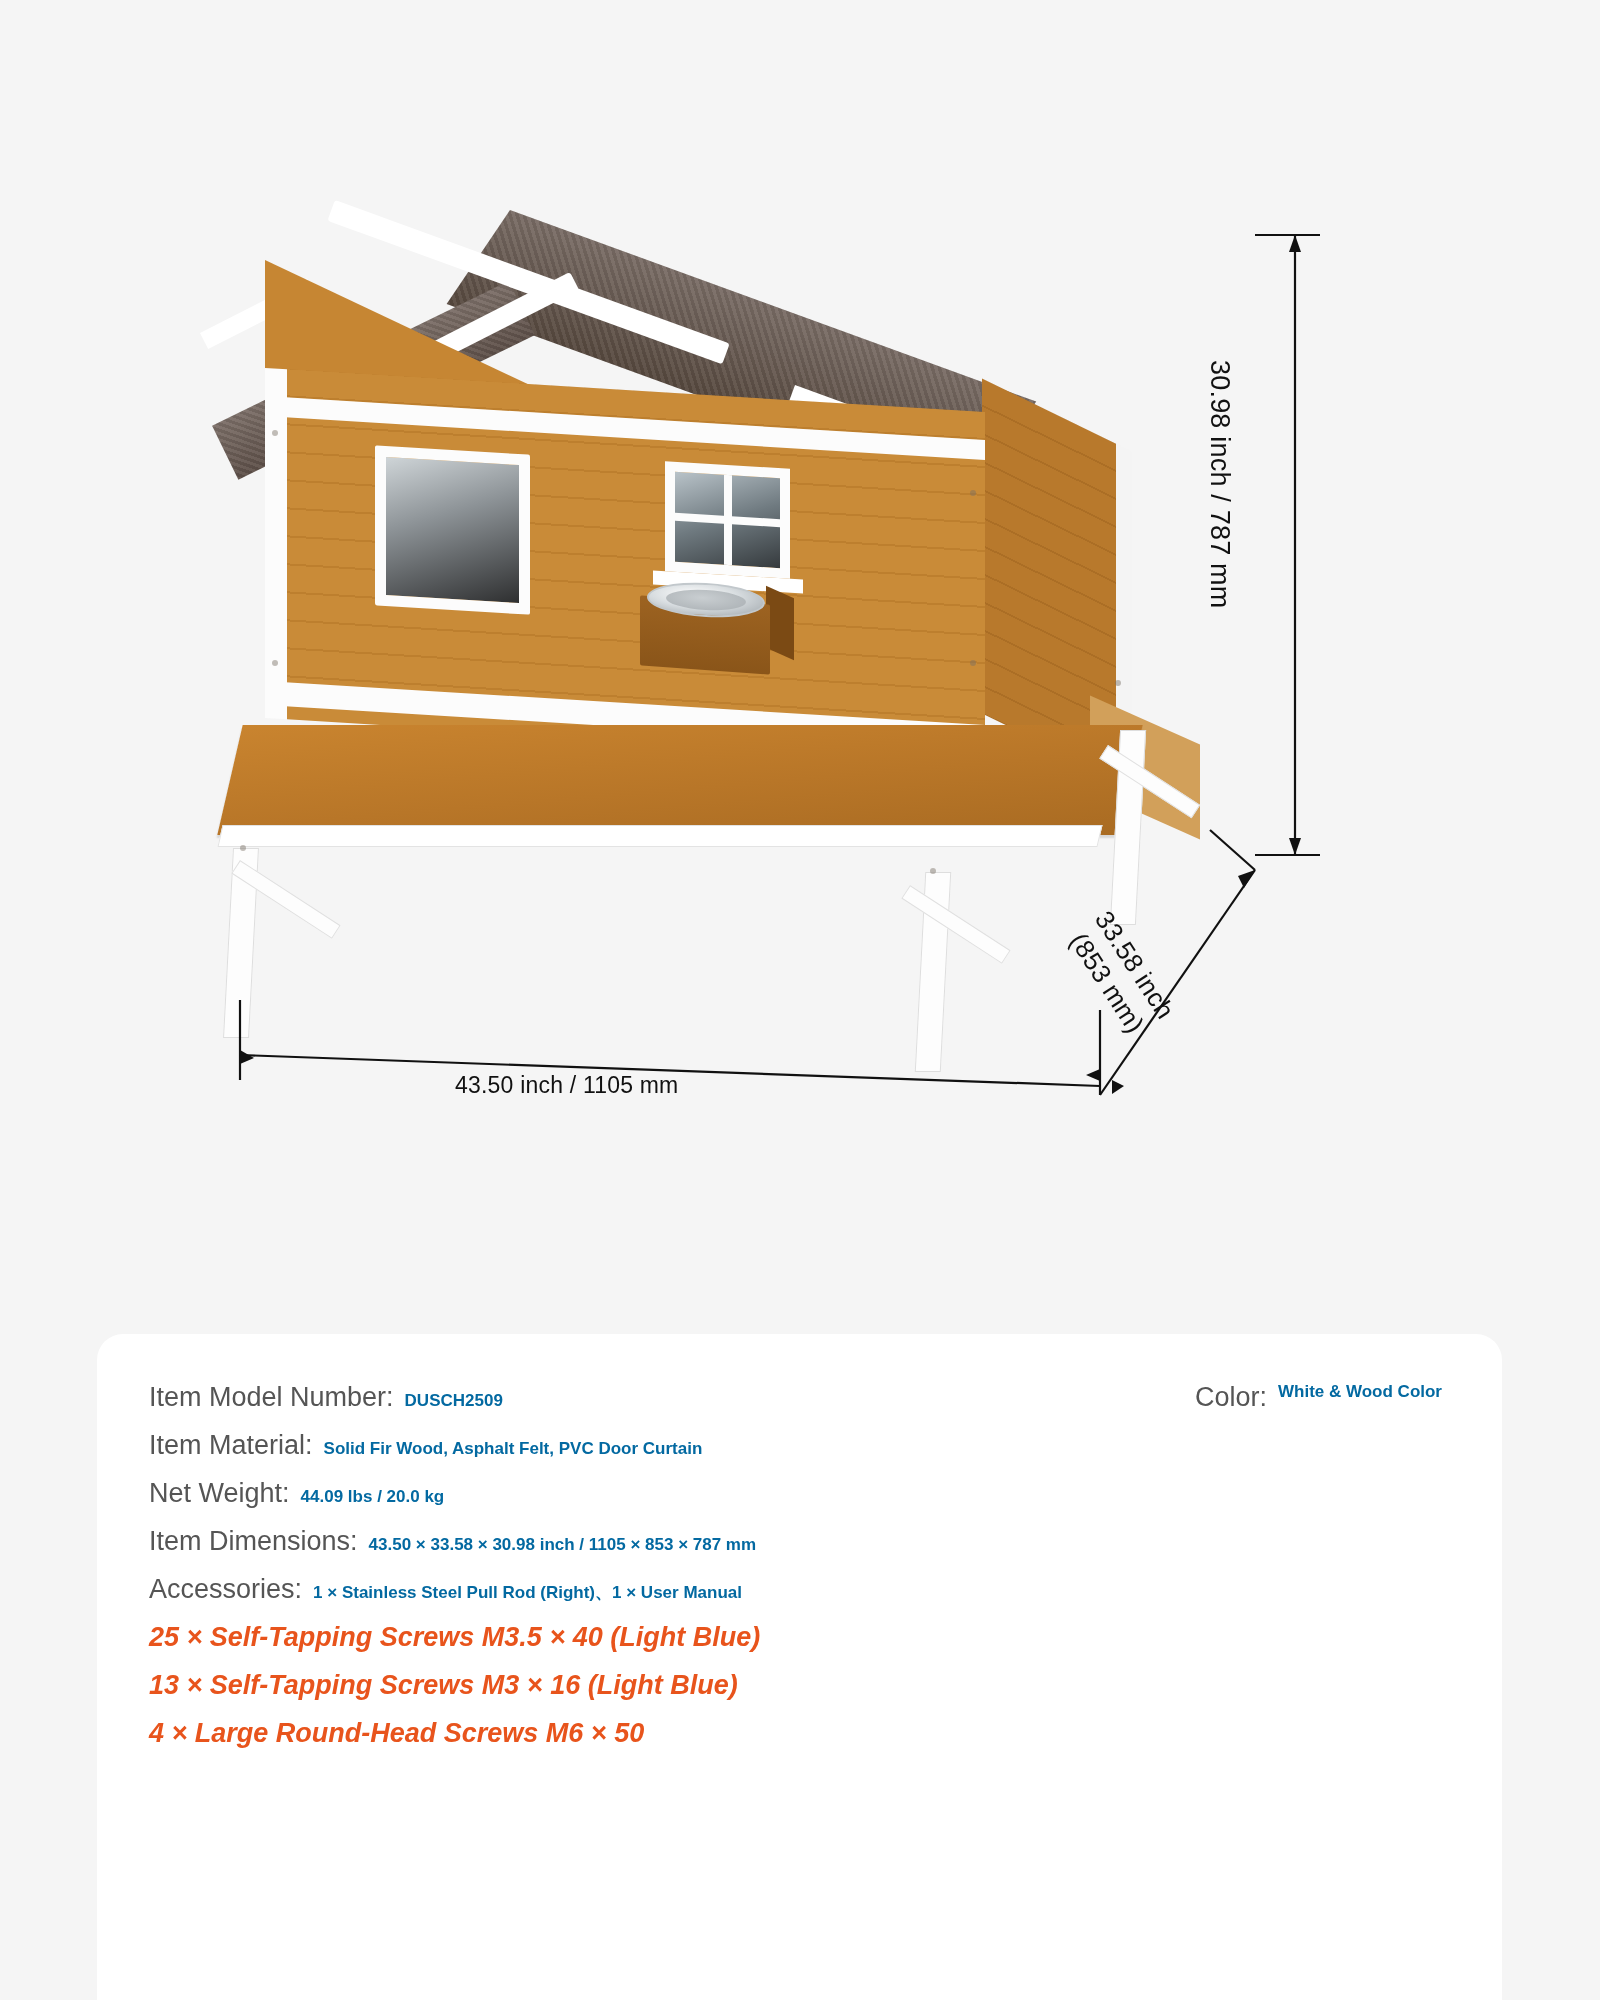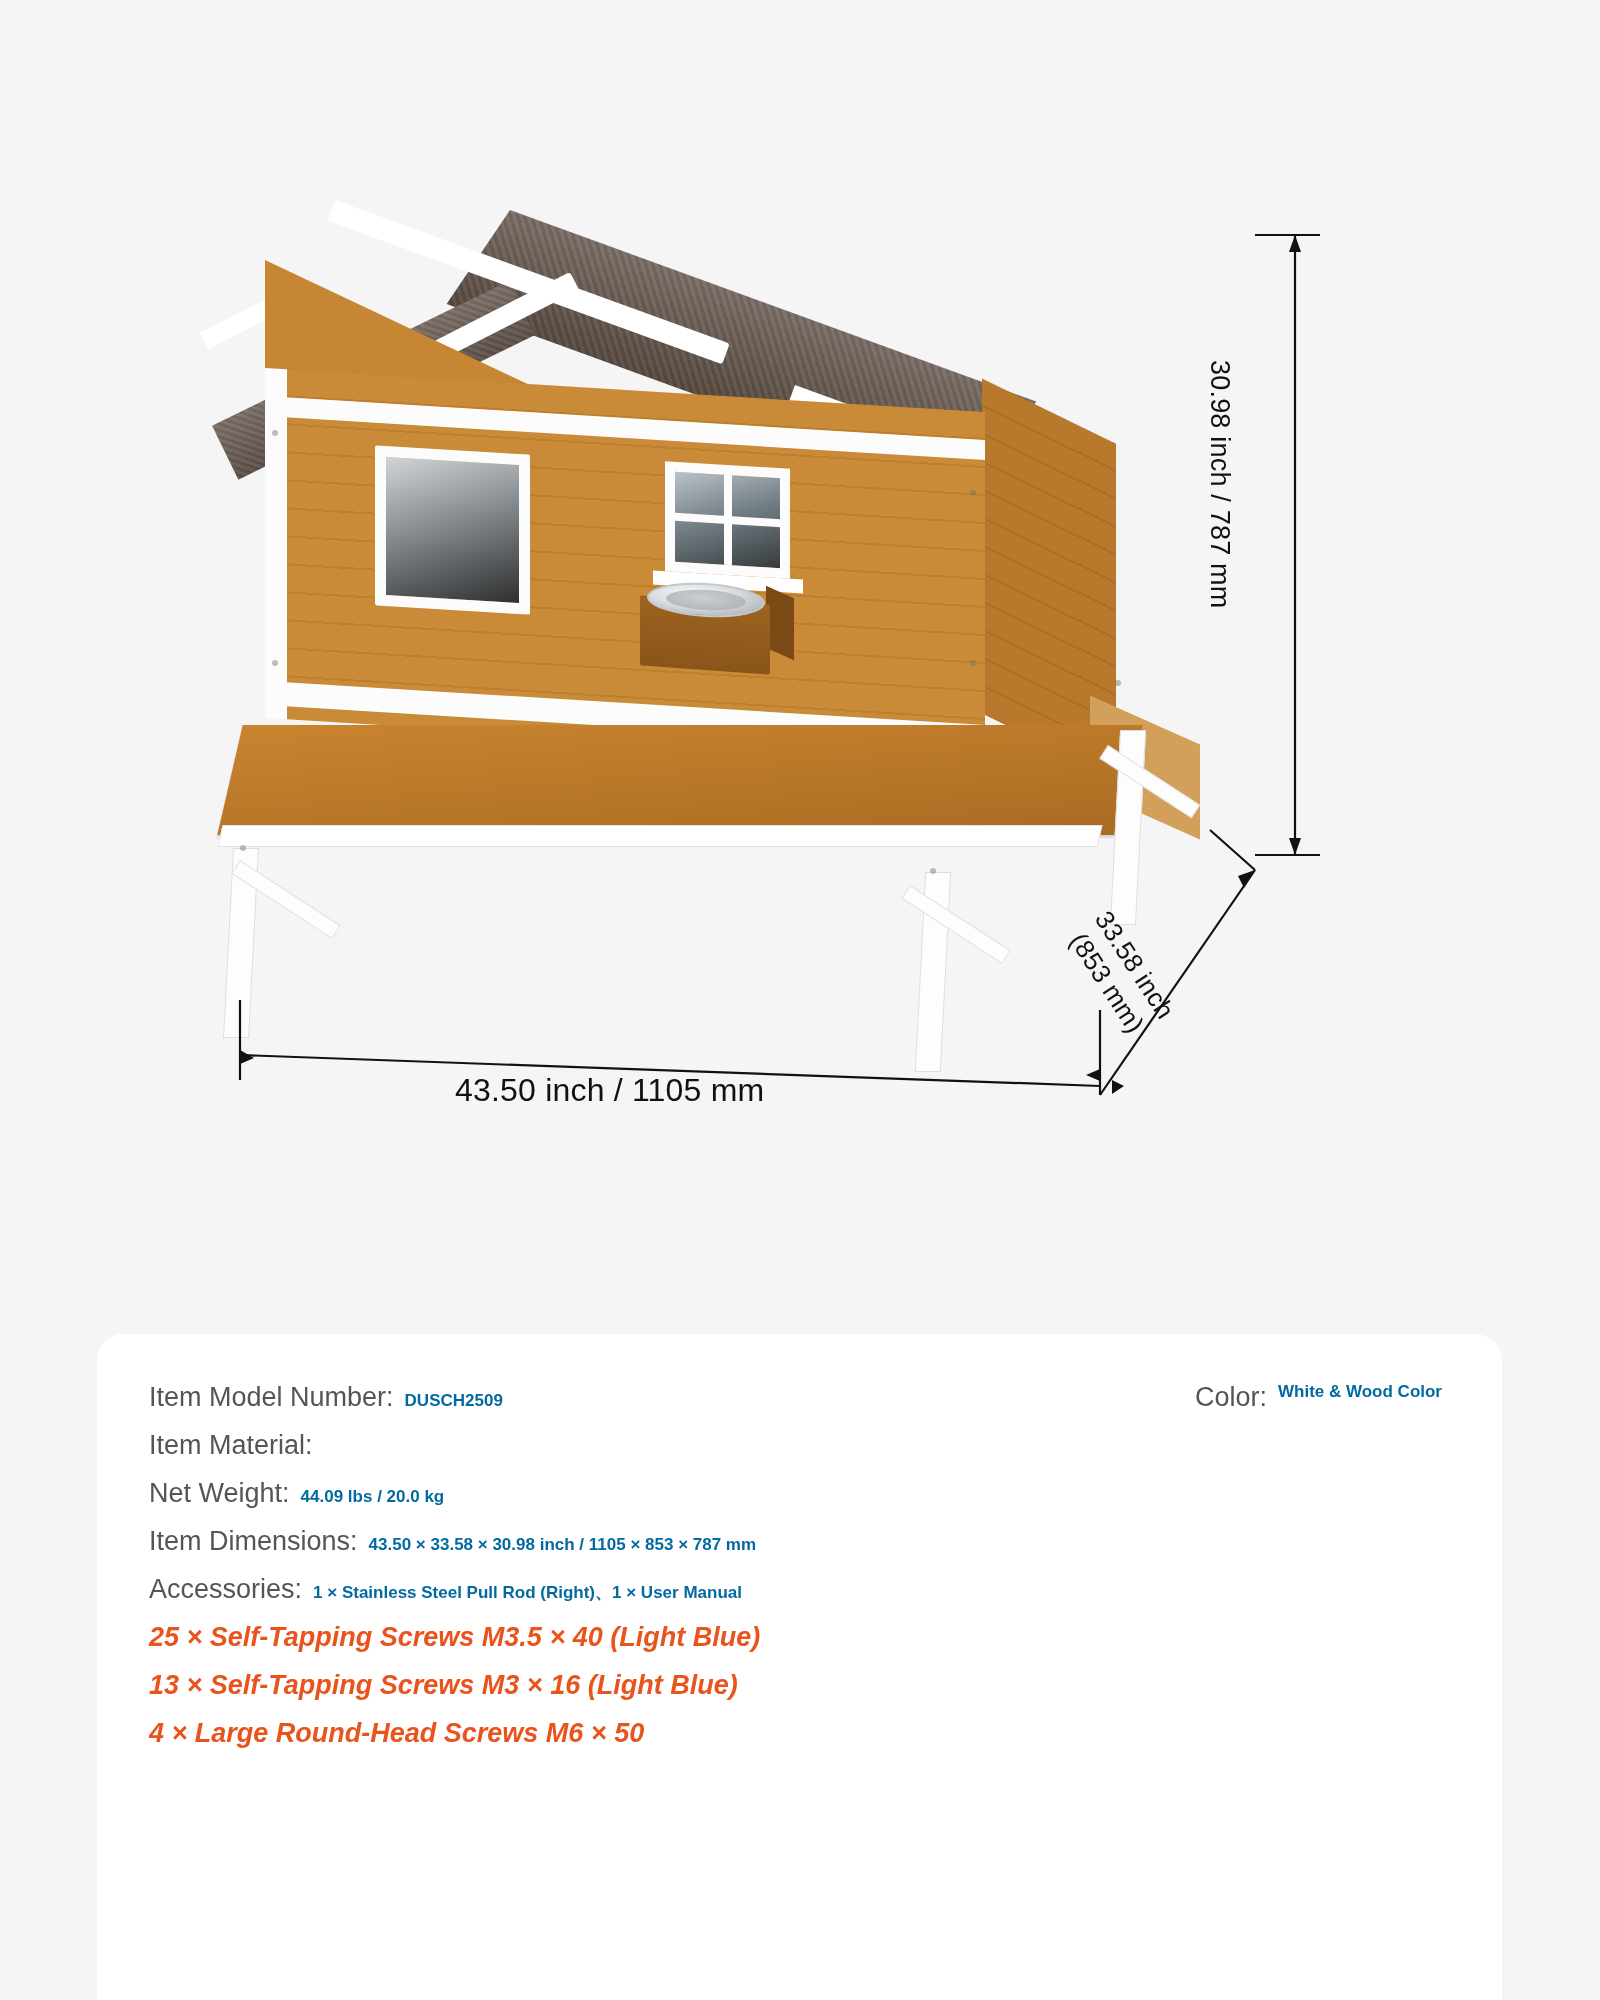--- a/index.html
+++ b/index.html
@@ -340,21 +340,21 @@
     position: absolute;
     font-family: "Liberation Sans", sans-serif;
     color: #111111;
     font-size: 27px;
     letter-spacing: 0.2px;
     white-space: nowrap;
   }
   #dim-width-label {
     left: 455px;
     top: 1072px;
-    font-size: 32px;
+    font-size: 23px;
   }
   #dim-height-label {
     left: 1235px;
     top: 360px;
     transform: rotate(90deg);
     transform-origin: left top;
     font-size: 27px;
   }
   #dim-depth-label {
     left: 1115px;
@@ -508,20 +508,21 @@
       <span class="spec-label">Item Model Number:</span>
       <span class="spec-value">DUSCH2509</span>
       <span class="spec-right">
         <span class="spec-label">Color:</span>
         <span class="spec-value">White &amp; Wood Color</span>
       </span>
     </div>
 
     <div class="spec-row">
       <span class="spec-label">Item Material:</span>
+      <span class="spec-value">Solid Fir Wood, Asphalt Felt, PVC Door Curtain</span>
     </div>
 
     <div class="spec-row">
       <span class="spec-label">Net Weight:</span>
       <span class="spec-value">44.09 lbs / 20.0 kg</span>
     </div>
 
     <div class="spec-row">
       <span class="spec-label">Item Dimensions:</span>
       <span class="spec-value">43.50 × 33.58 × 30.98 inch / 1105 × 853 × 787 mm</span>

